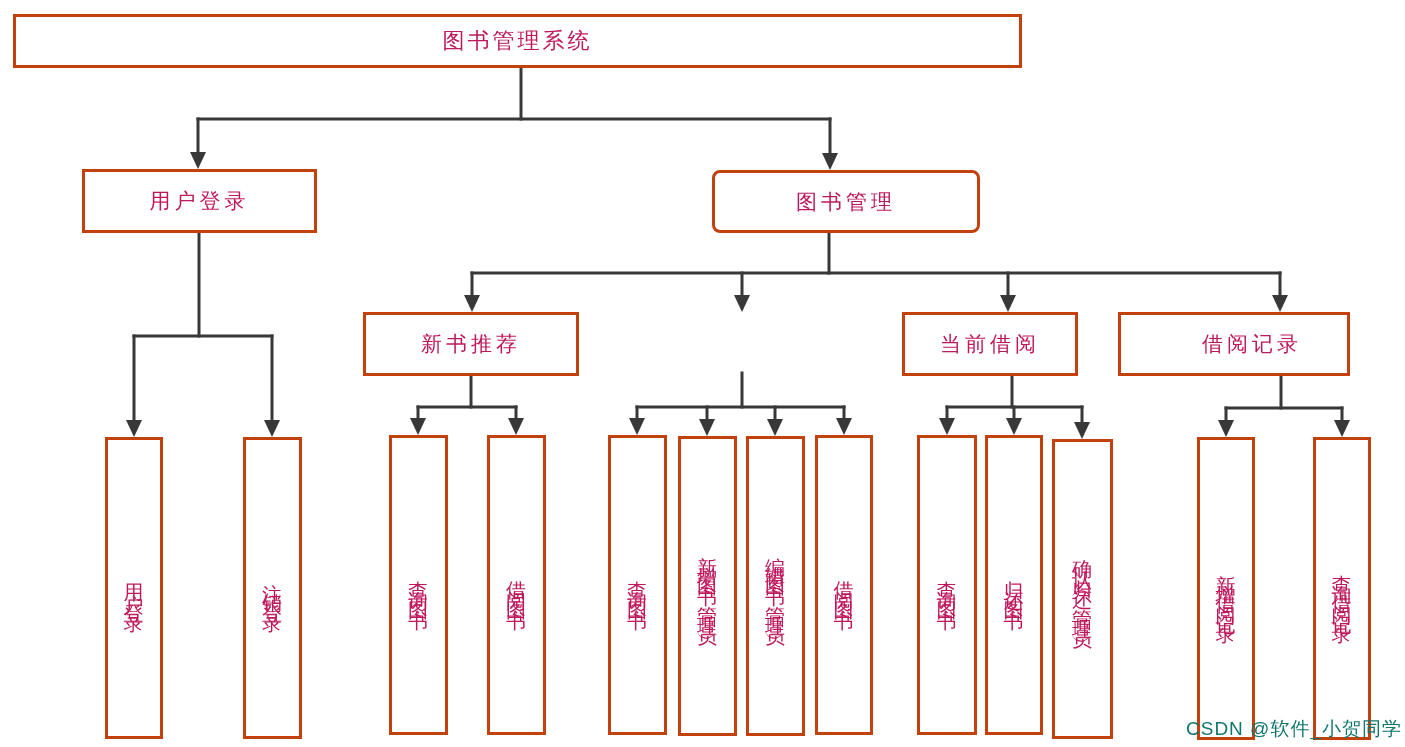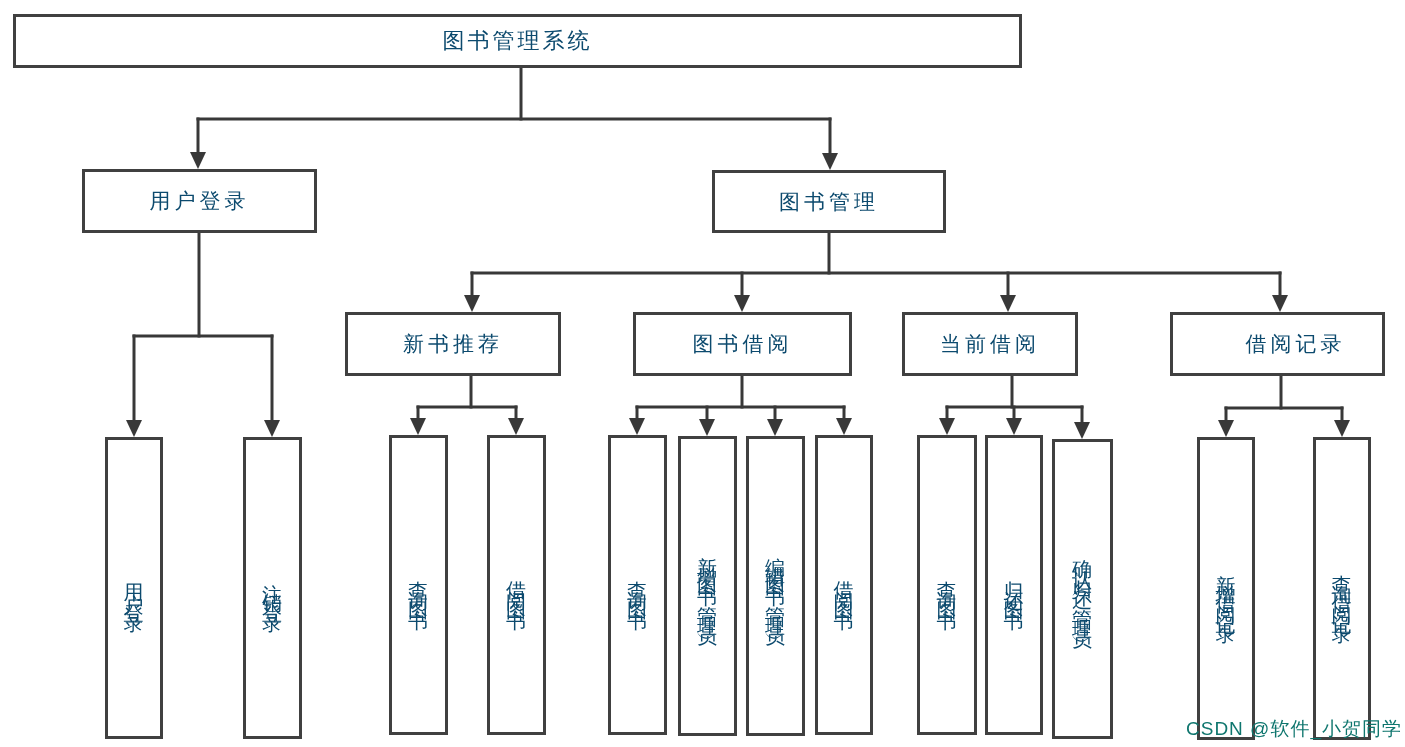--- a/index.html
+++ b/index.html
@@ -13,23 +13,23 @@
     overflow: hidden;
   }
   #edges {
     position: absolute;
     left: 0; top: 0;
     width: 1405px; height: 747px;
     z-index: 1;
   }
   .box {
     position: absolute;
-    border: 3px solid #404040;
+    border: 3px solid #c2410c;
     background: #ffffff;
-    color: #0c4a6e;
+    color: #be185d;
     display: flex;
     align-items: center;
     justify-content: center;
     z-index: 2;
   }
   .h { font-size: 21px; letter-spacing: 4px; }
   .title { font-size: 22px; letter-spacing: 3px; }
   .v {
     writing-mode: vertical-rl;
     text-orientation: mixed;
@@ -128,26 +128,25 @@
       <path class="edge" d="M1226 408 L1226 423"></path>
       <polygon class="head" points="1218,420 1234,420 1226,437"></polygon>
       <path class="edge" d="M1342 408 L1342 423"></path>
       <polygon class="head" points="1334,420 1350,420 1342,437"></polygon>
     </g>
   </svg>
 
   <div class="box h title" style="left:13px; top:14px; width:1009px; height:54px;">图书管理系统</div>
 
   <div class="box h" style="left:82px; top:169px; width:235px; height:64px;">用户登录</div>
-  <div class="box h" style="left:712px; top:170px; width:234px; height:63px;">图书管理</div>
+  <div class="box h" style="left:712px; top:170px; width:268px; height:63px;border-radius:8px;">图书管理</div>
 
-  <div class="box h" style="left:345px; top:312px; width:216px; height:64px;">新书推荐</div>
-  <div class="box h" style="left:633px; top:312px; width:219px; height:64px;">图书借阅</div>
+  <div class="box h" style="left:363px; top:312px; width:216px; height:64px;">新书推荐</div>
   <div class="box h" style="left:902px; top:312px; width:176px; height:64px;">当前借阅</div>
-  <div class="box h" style="left:1170px; top:312px; width:215px; height:64px;padding-left:36px;">借阅记录</div>
+  <div class="box h" style="left:1118px; top:312px; width:232px; height:64px;padding-left:36px;">借阅记录</div>
 
   <div class="box v" style="left:105px; top:437px; width:58px; height:302px;">用户登录</div>
   <div class="box v" style="left:243px; top:437px; width:59px; height:302px;">注销登录</div>
 
   <div class="box v" style="left:389px; top:435px; width:59px; height:300px;">查询图书</div>
   <div class="box v" style="left:487px; top:435px; width:59px; height:300px;">借阅图书</div>
 
   <div class="box v" style="left:608px; top:435px; width:59px; height:300px;">查询图书</div>
   <div class="box v" style="left:678px; top:436px; width:59px; height:300px;">新增图书（管理员）</div>
   <div class="box v" style="left:746px; top:436px; width:59px; height:300px;">编辑图书（管理员）</div>

